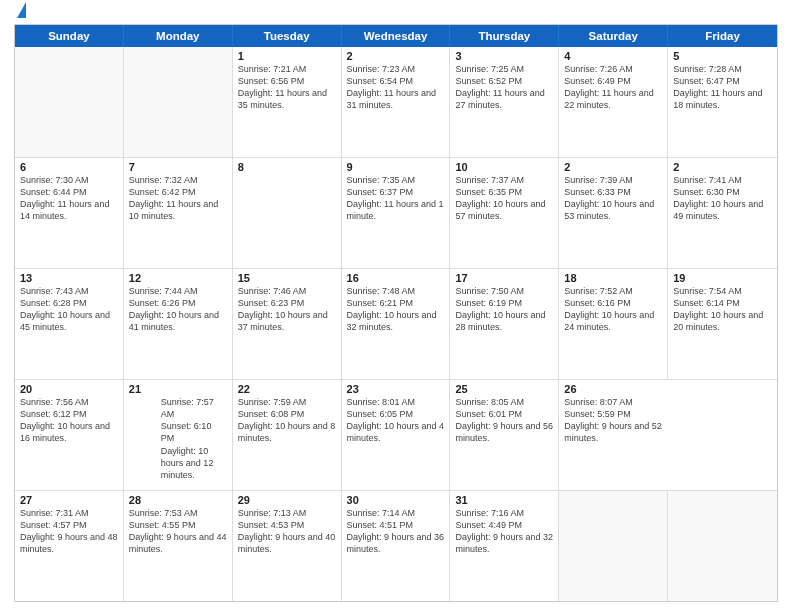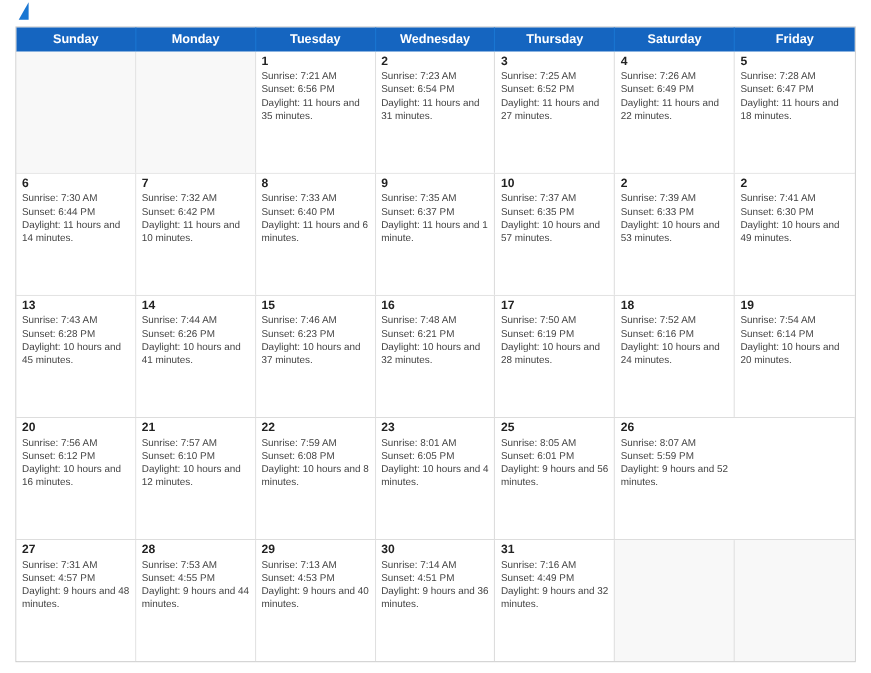--- a/index.html
+++ b/index.html
@@ -172,23 +172,20 @@
 Daylight: 11 hours and 14 minutes.</div>
           </div>
           <div class="cal-cell">
             <span class="day-num">7</span>
             <div class="cell-info" style="white-space: pre-line;">Sunrise: 7:32 AM
 Sunset: 6:42 PM
 Daylight: 11 hours and 10 minutes.</div>
           </div>
           <div class="cal-cell">
             <span class="day-num">8</span>
-            <div class="cell-info" style="white-space: pre-line;">Sunrise: 7:33 AM
-Sunset: 6:40 PM
-Daylight: 11 hours and 6 minutes.</div>
           </div>
           <div class="cal-cell">
             <span class="day-num">9</span>
             <div class="cell-info" style="white-space: pre-line;">Sunrise: 7:35 AM
 Sunset: 6:37 PM
 Daylight: 11 hours and 1 minute.</div>
           </div>
           <div class="cal-cell">
             <span class="day-num">10</span>
             <div class="cell-info" style="white-space: pre-line;">Sunrise: 7:37 AM
@@ -209,21 +206,21 @@
           </div>
         </div>
         <div class="cal-row">
           <div class="cal-cell">
             <span class="day-num">13</span>
             <div class="cell-info" style="white-space: pre-line;">Sunrise: 7:43 AM
 Sunset: 6:28 PM
 Daylight: 10 hours and 45 minutes.</div>
           </div>
           <div class="cal-cell">
-            <span class="day-num">14</span>
+            <span class="day-num">12</span>
             <div class="cell-info" style="white-space: pre-line;">Sunrise: 7:44 AM
 Sunset: 6:26 PM
 Daylight: 10 hours and 41 minutes.</div>
           </div>
           <div class="cal-cell">
             <span class="day-num">15</span>
             <div class="cell-info" style="white-space: pre-line;">Sunrise: 7:46 AM
 Sunset: 6:23 PM
 Daylight: 10 hours and 37 minutes.</div>
           </div>
@@ -254,21 +251,21 @@
         </div>
         <div class="cal-row">
           <div class="cal-cell">
             <span class="day-num">20</span>
             <div class="cell-info" style="white-space: pre-line;">Sunrise: 7:56 AM
 Sunset: 6:12 PM
 Daylight: 10 hours and 16 minutes.</div>
           </div>
           <div class="cal-cell">
             <span class="day-num">21</span>
-            <div class="cell-info" style="white-space: pre-line;">Sunrise: 7:57 AM
+            <div class="cell-info" style="white-space: pre-line; margin-left: 32px;">Sunrise: 7:57 AM
 Sunset: 6:10 PM
 Daylight: 10 hours and 12 minutes.</div>
           </div>
           <div class="cal-cell">
             <span class="day-num">22</span>
             <div class="cell-info" style="white-space: pre-line;">Sunrise: 7:59 AM
 Sunset: 6:08 PM
 Daylight: 10 hours and 8 minutes.</div>
           </div>
           <div class="cal-cell">

